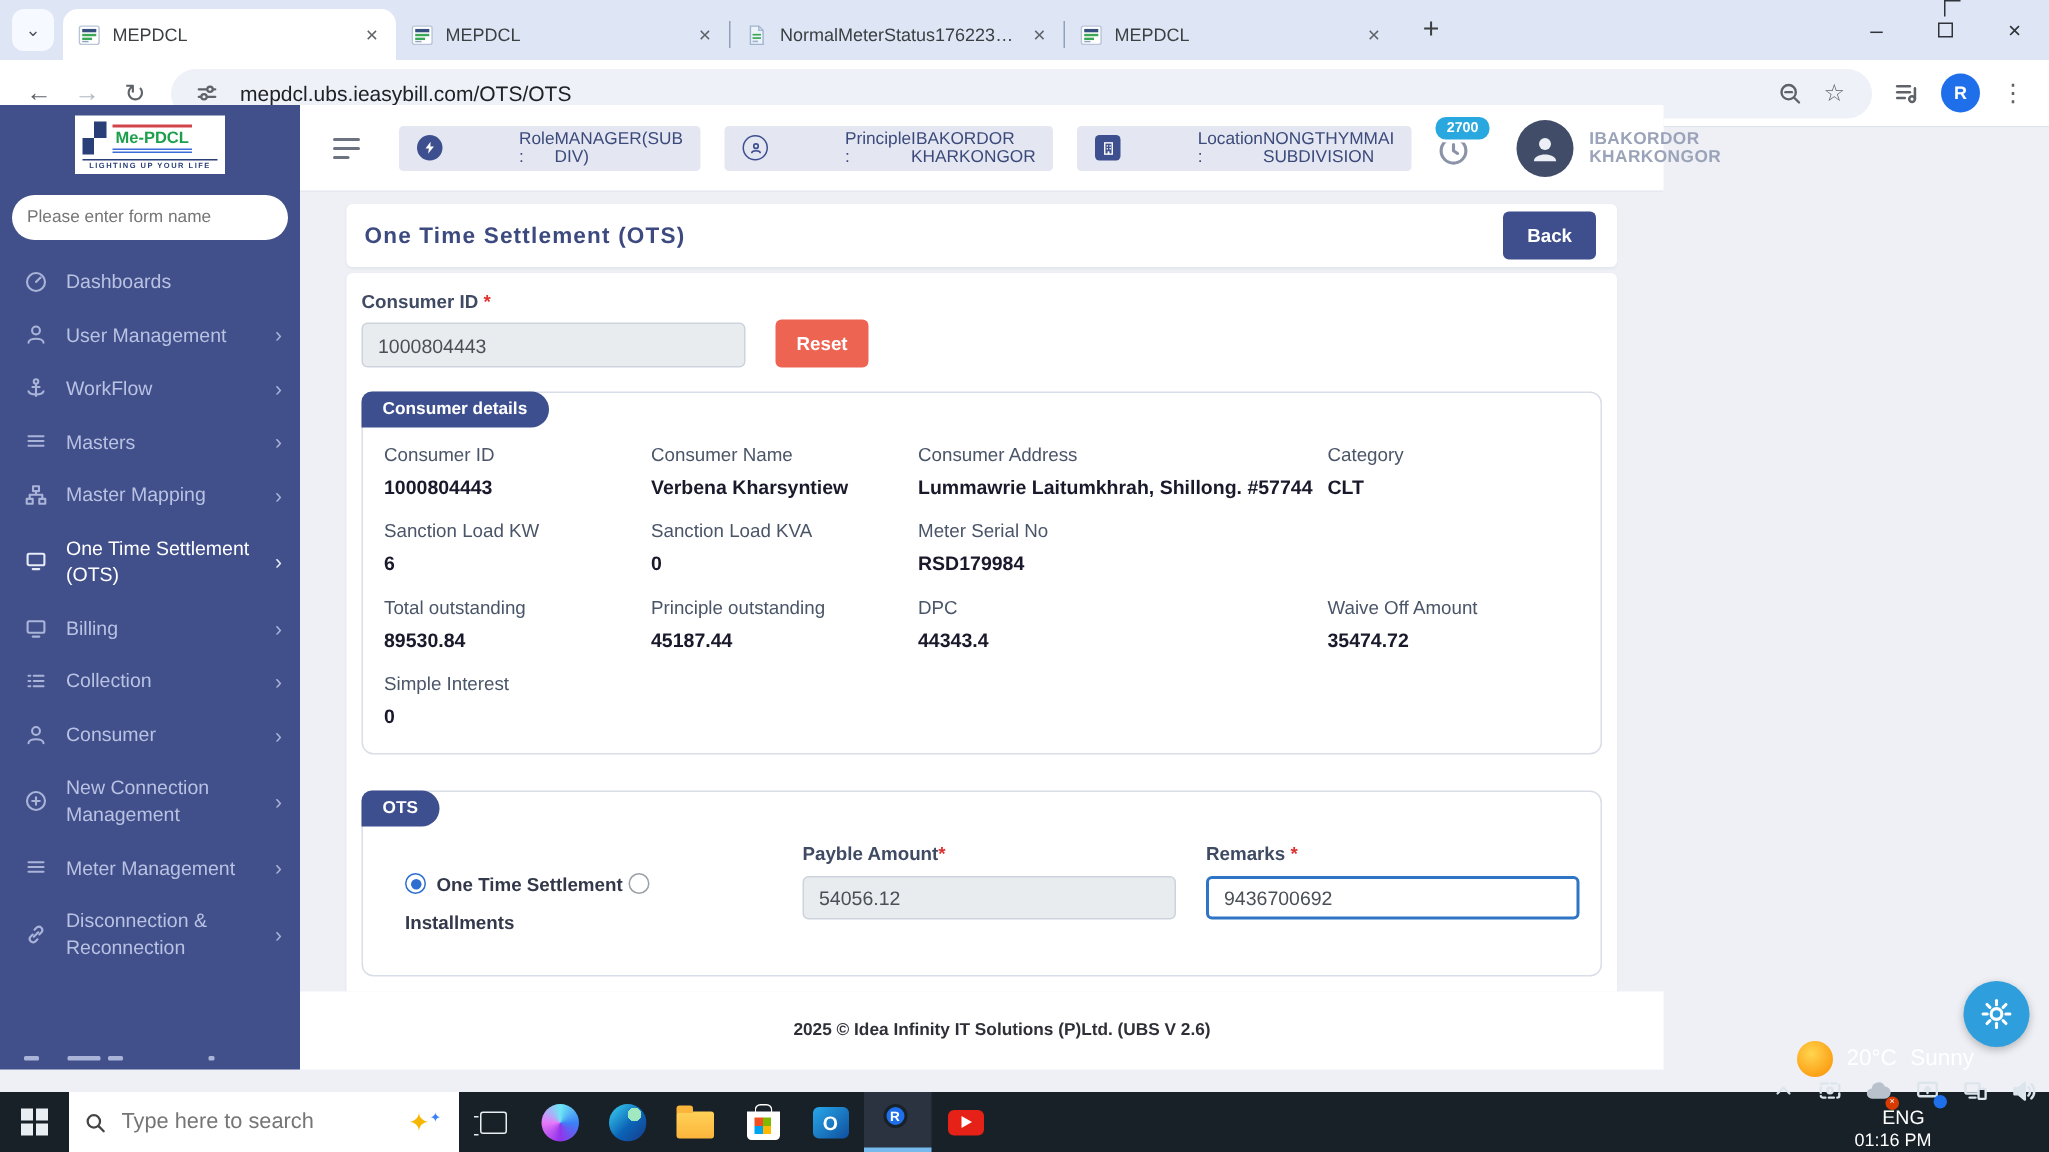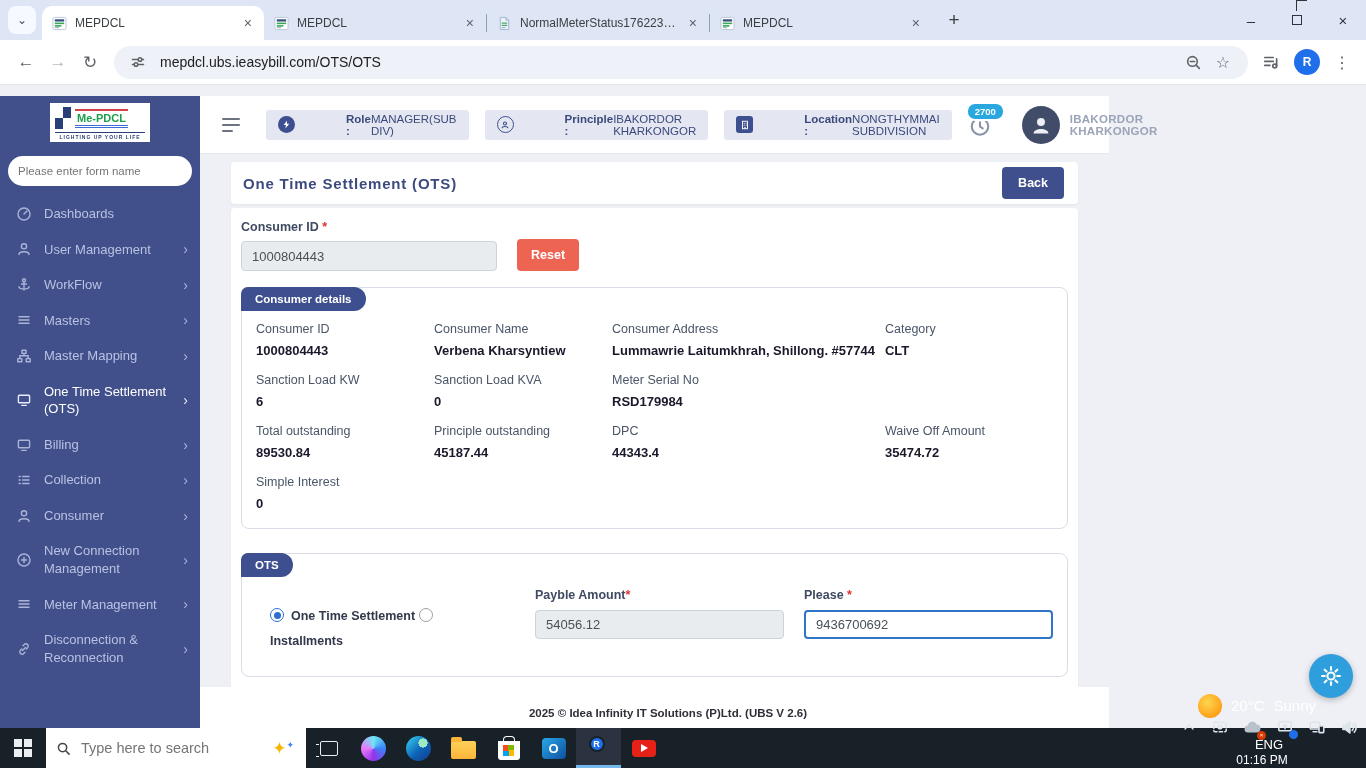--- a/index.html
+++ b/index.html
@@ -25,21 +25,21 @@
   .nav-btn{width:32px;height:32px;display:flex;align-items:center;justify-content:center;font-size:17px;color:#5f6368;flex:none;}
   .nav-btn.disabled{color:#b4b9c2;}
   #omnibox{flex:1;height:33px;background:#eef1f8;border-radius:17px;display:flex;align-items:center;margin:0 8px;padding:0 10px;}
   #omnibox input{flex:1;border:0;background:transparent;outline:none;font-size:14px;color:#202124;font-family:"Liberation Sans",sans-serif;margin-left:8px;}
   .omni-icon{color:#5f6368;margin:0 6px;flex:none;}
   .star{font-size:16px;color:#5f6368;margin:0 8px;flex:none;}
   .profile-chip{width:26px;height:26px;border-radius:50%;background:#1f6feb;color:#fff;font-size:12px;font-weight:bold;display:flex;align-items:center;justify-content:center;margin:0 8px;flex:none;}
   .dots{font-size:16px;color:#5f6368;margin:0 6px;flex:none;letter-spacing:0;}
 
   
-  #app{position:absolute;top:96px;left:0;width:1109px;height:643px;display:flex;background:#eef0f5;}
+  #app{position:absolute;top:70px;left:0;width:1109px;height:643px;display:flex;background:#eef0f5;}
 
   
   #sidebar{width:200px;height:643px;background:#414f8b;flex:none;overflow:hidden;display:flex;flex-direction:column;}
   #logo-card{width:100px;margin:7px auto 2px 50px;background:#fff;padding:4px 5px 2px;}
   #logo-row{display:flex;align-items:center;gap:4px;}
   #logo-check{width:16px;height:22px;background:conic-gradient(#2a3f77 0 90deg,#fff 0 180deg,#2a3f77 0 270deg,#fff 0);flex:none;}
   #logo-text{font-size:11px;font-weight:bold;color:#1ca04c;border-top:2px solid #d2444a;border-bottom:3px double #3a6bd6;padding:1px 2px;white-space:nowrap;}
   #logo-tagline{font-size:5px;font-weight:bold;color:#2a3f77;letter-spacing:1px;border-top:1px solid #2a3f77;margin-top:3px;padding-top:1px;text-align:center;white-space:nowrap;}
   #side-search{margin:12px 8px 10px;height:30px;background:#fff;border-radius:15px;display:flex;align-items:center;padding:0 10px;gap:32px;}
   #side-search input{flex:1;border:0;outline:none;background:transparent;font-size:11.5px;color:#8d93a8;font-family:"Liberation Sans",sans-serif;}
@@ -53,21 +53,21 @@
   .nav-item.active .n-ico,.nav-item.active .n-chev{color:#e8ecfa;}
   .clip-dashes{display:flex;gap:5px;align-items:center;padding:6px 16px;}
   .clip-dashes i{display:block;height:3px;background:#aab4d8;border-radius:1px;}
 
   
   #main{flex:1;display:flex;flex-direction:column;min-width:0;}
   #app-header{height:58px;background:#fff;border-bottom:1px solid #e6e8f0;display:flex;align-items:center;padding:0 22px 0 22px;flex:none;}
   #hamburger{width:20px;margin-right:26px;display:flex;flex-direction:column;gap:4px;}
   #hamburger i{display:block;height:2px;background:#6b7280;border-radius:1px;}
   .hdr-badge{height:30px;background:#e4e7f2;border-radius:3px;display:flex;align-items:center;padding:0 12px;margin-right:16px;font-size:11.5px;color:#3b4a7a;}
-  .hdr-badge b{font-weight:bold;padding-left:44px;}
+  .hdr-badge b{font-weight:normal;padding-left:44px;}
   .b-ico{width:17px;height:17px;border-radius:50%;background:#3d4f8e;display:flex;align-items:center;justify-content:center;margin-right:7px;flex:none;color:#fff;}
   .b-ico.square{border-radius:3px;}
   .b-ico.outline{background:transparent;border:1.4px solid #3d4f8e;color:#3d4f8e;}
   #hdr-right{margin-left:auto;display:flex;align-items:center;}
   #timer{position:relative;margin-right:30px;color:#8a93a8;}
   #timer-badge{position:absolute;top:-11px;left:-2px;background:#29a8e0;color:#fff;font-size:9.5px;font-weight:bold;padding:2px 7px;border-radius:9px;border:2px solid #fff;}
   #avatar{width:38px;height:38px;border-radius:50%;background:#414d68;display:flex;align-items:center;justify-content:center;flex:none;}
   #hdr-name{font-size:11.5px;font-weight:bold;color:#9aa3b8;letter-spacing:.3px;margin-left:10px;}
 
   
@@ -543,21 +543,21 @@
           <div id="ots-body">
             <div id="radio-flow">
               <span class="radio checked"></span><span>One Time Settlement</span>
               <span class="radio"></span><span>Installments</span>
             </div>
             <div class="ots-input-block">
               <div class="fld-label"><span>Payble Amount</span><span class="req">*</span></div>
               <input id="payable-input" readonly="" value="54056.12" style="">
             </div>
             <div class="ots-input-block remarks">
-              <div class="fld-label"><span>Please</span> <span class="req">*</span></div>
+              <div class="fld-label"><span>Remarks</span> <span class="req">*</span></div>
               <input id="remarks-input" value="9436700692" style="">
             </div>
           </div>
         </div>
 
       </div>
     </div>
 
     <div id="app-footer">
       <span id="footer-text">2025 © Idea Infinity IT Solutions (P)Ltd. (UBS V 2.6)</span>

